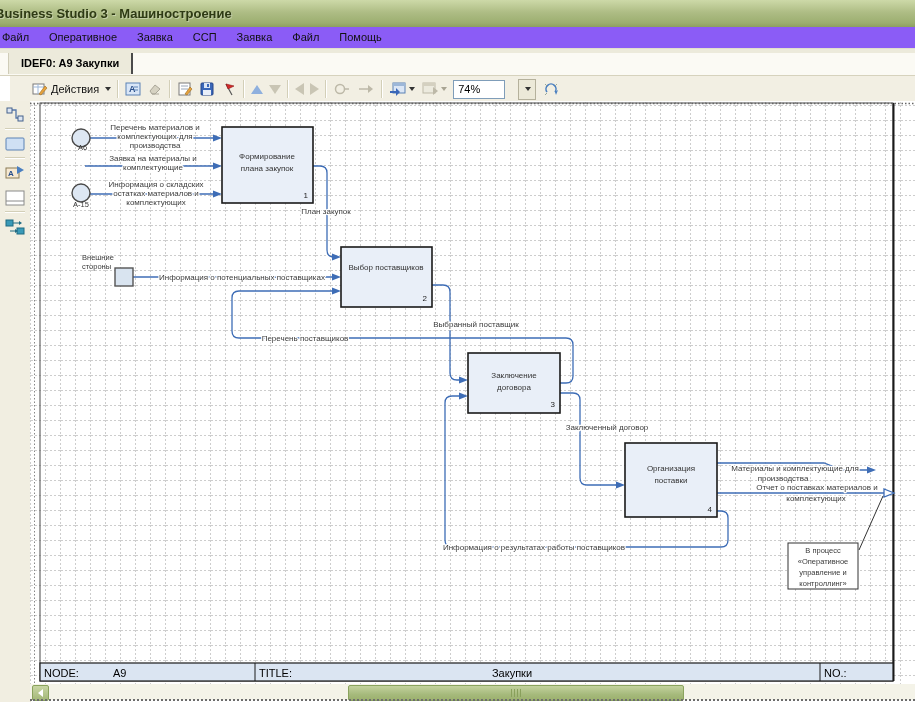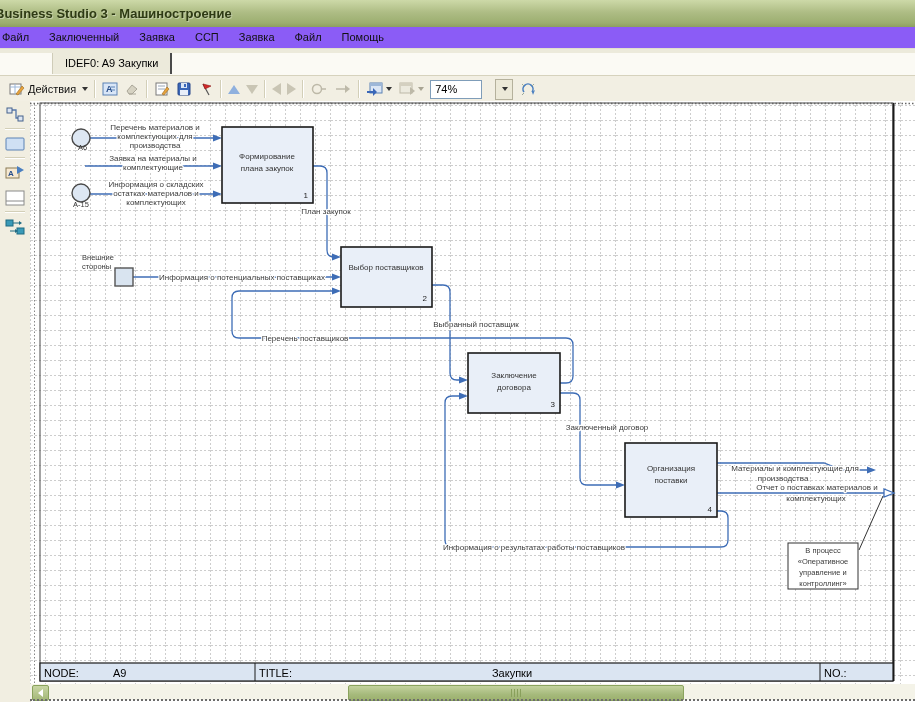--- a/index.html
+++ b/index.html
@@ -15,26 +15,26 @@
   
   .menubar{height:21px;background:#8b5cf6;border-bottom:1px solid #e2dfcd;display:flex;
     font-size:11px;color:#111;align-items:stretch;}
   .menuitem{padding:0 10px;line-height:21px;cursor:default;}
   .menuitem:first-child{margin-left:-8px;}
 
   
   .tabstrip{height:26px;background:linear-gradient(#eceadb 0 4px,#fbfaf4 4px);position:relative;
     border-bottom:1px solid #d6d2bd;}
   .tab{position:absolute;left:8px;top:4px;height:21px;background:#eceadb;border-right:2px solid #4a4a4a;
-    border-left:1px solid #cfccb8;font-size:11px;font-weight:normal;color:#000;line-height:21px;
-    padding:0 12px;margin-left:44px;}
+    border-left:1px solid #cfccb8;font-size:11px;font-weight:bold;color:#000;line-height:21px;
+    padding:0 12px;}
 
   
   .toolbar{height:26px;background:#f2efe3;border-bottom:1px solid #ded9c2;display:flex;
-    align-items:center;padding-left:6px;}
+    align-items:center;padding-left:19px;margin-left:10px;}
   .tbtn{height:20px;display:flex;align-items:center;padding:0 2px;margin:0 1px;}
   .tsep{width:1px;height:18px;background:#d3cfb8;border-right:1px solid #fff;margin:0 3px;}
   .actions-label{font-size:11px;color:#111;margin:0 4px 0 3px;}
   .caret{width:0;height:0;border-left:3px solid transparent;border-right:3px solid transparent;
     border-top:4px solid #333;margin-left:2px;}
   .caret.dis{border-top-color:#a8a493;}
   .tri{width:0;height:0;}
   .tri.up{border-left:6px solid transparent;border-right:6px solid transparent;border-bottom:9px solid #8fb0de;}
   .tri.down{border-left:6px solid transparent;border-right:6px solid transparent;border-top:9px solid #c9c5b4;}
   .tri.left{border-top:6px solid transparent;border-bottom:6px solid transparent;border-right:9px solid #c9c5b4;}
@@ -74,21 +74,21 @@
 </style>
 </head>
 <body>
 
 <div class="titlebar">
   <span class="t">Business Studio 3 - Машиностроение</span>
 </div>
 
 <div class="menubar">
   <span class="menuitem">Файл</span>
-  <span class="menuitem">Заключенный</span>
+  <span class="menuitem">Оперативное</span>
   <span class="menuitem">Заявка</span>
   <span class="menuitem">ССП</span>
   <span class="menuitem">Заявка</span>
   <span class="menuitem">Файл</span>
   <span class="menuitem">Помощь</span>
 </div>
 
 <div class="tabstrip">
   <div class="tab">IDEF0: A9 Закупки</div>
 </div>

